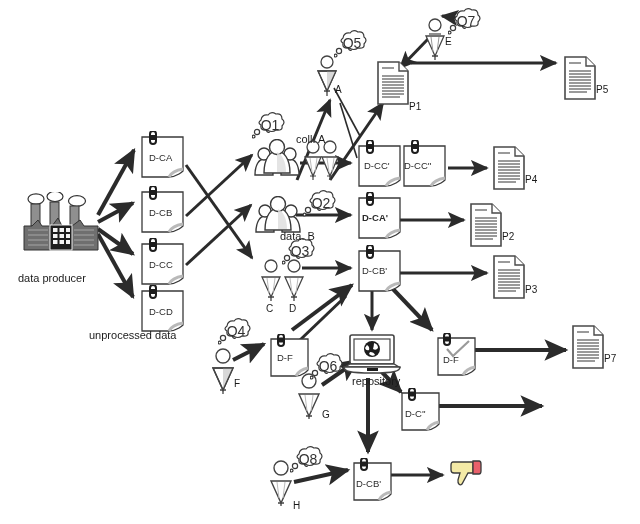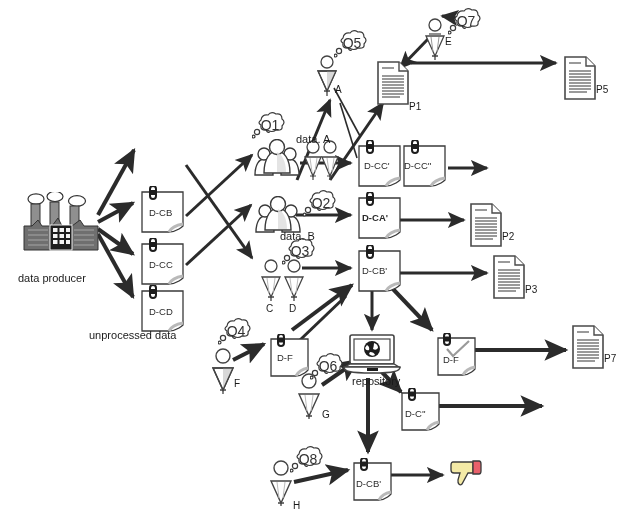--- a/index.html
+++ b/index.html
@@ -115,20 +115,33 @@
         <rect x="31" y="48" width="4.5" height="4"></rect>
           <rect x="37.5" y="48" width="4.5" height="4"></rect>
           <rect x="44" y="48" width="4" height="4"></rect>
       </g>
       <g stroke="#bdbdbd" stroke-width="0.7">
         <path d="M6,38 H26 M6,43 H26 M6,48 H26 M6,53 H26 M52,38 H72 M52,43 H72 M52,48 H72 M52,53 H72"></path>
       </g>
     </svg>
   </div>
 
+  <div class="node" style="left:139px;top:131px;">
+    <svg width="50" height="50" viewBox="0 0 50 50">
+        <g>
+          <path d="M3,6 L44,6 L44,40 C44,40 38,46 30,46 L3,46 Z" fill="#fff" stroke="#3a3a3a" stroke-width="1.3"></path>
+          <path d="M44,38 C38,39 32,42 30,46" fill="none" stroke="#b9b9b9" stroke-width="3"></path>
+          <g transform="translate(11,0)">
+            <rect x="0" y="0" width="6" height="13" rx="3" fill="#fff" stroke="#1d1d1d" stroke-width="2"></rect>
+            <rect x="0.5" y="4" width="5" height="5" fill="#1d1d1d"></rect>
+          </g>
+        </g>
+      </svg>
+    <span class="notelbl" style="left:10px;top:21px;">D-CA</span>
+  </div>
   <div class="node" style="left:139px;top:186px;">
     <svg width="50" height="50" viewBox="0 0 50 50">
         <g>
           <path d="M3,6 L44,6 L44,40 C44,40 38,46 30,46 L3,46 Z" fill="#fff" stroke="#3a3a3a" stroke-width="1.3"></path>
           <path d="M44,38 C38,39 32,42 30,46" fill="none" stroke="#b9b9b9" stroke-width="3"></path>
           <g transform="translate(11,0)">
             <rect x="0" y="0" width="6" height="13" rx="3" fill="#fff" stroke="#1d1d1d" stroke-width="2"></rect>
             <rect x="0.5" y="4" width="5" height="5" fill="#1d1d1d"></rect>
           </g>
         </g>
@@ -265,20 +278,30 @@
   <div class="node" style="left:563px;top:55px;">
     <svg width="36" height="46" viewBox="0 0 36 46">
         <path d="M2,2 L23,2 L32,11 L32,44 L2,44 Z" fill="#fff" stroke="#4a4a4a" stroke-width="1.6"></path>
         <path d="M23,2 L23,11 L32,11" fill="#fff" stroke="#4a4a4a" stroke-width="1.4"></path>
         <g stroke="#7a7a7a" stroke-width="1.3">
           <path d="M6,8 H18 M6,16 H28 M6,19 H28 M6,22 H28 M6,25 H28 M6,28 H28 M6,31 H28 M6,34 H28 M6,37 H24"></path>
         </g>
       </svg>
     <span class="lbl sm" style="left:33px;top:29px;">P5</span>
   </div>
+  <div class="node" style="left:492px;top:145px;">
+    <svg width="36" height="46" viewBox="0 0 36 46">
+        <path d="M2,2 L23,2 L32,11 L32,44 L2,44 Z" fill="#fff" stroke="#4a4a4a" stroke-width="1.6"></path>
+        <path d="M23,2 L23,11 L32,11" fill="#fff" stroke="#4a4a4a" stroke-width="1.4"></path>
+        <g stroke="#7a7a7a" stroke-width="1.3">
+          <path d="M6,8 H18 M6,16 H28 M6,19 H28 M6,22 H28 M6,25 H28 M6,28 H28 M6,31 H28 M6,34 H28 M6,37 H24"></path>
+        </g>
+      </svg>
+    <span class="lbl sm" style="left:33px;top:29px;">P4</span>
+  </div>
   <div class="node" style="left:469px;top:202px;">
     <svg width="36" height="46" viewBox="0 0 36 46">
         <path d="M2,2 L23,2 L32,11 L32,44 L2,44 Z" fill="#fff" stroke="#4a4a4a" stroke-width="1.6"></path>
         <path d="M23,2 L23,11 L32,11" fill="#fff" stroke="#4a4a4a" stroke-width="1.4"></path>
         <g stroke="#7a7a7a" stroke-width="1.3">
           <path d="M6,8 H18 M6,16 H28 M6,19 H28 M6,22 H28 M6,25 H28 M6,28 H28 M6,31 H28 M6,34 H28 M6,37 H24"></path>
         </g>
       </svg>
     <span class="lbl sm" style="left:33px;top:29px;">P2</span>
   </div>
@@ -523,16 +546,16 @@
           <circle cx="5" cy="20" r="2.6"></circle>
           <circle cx="1.6" cy="24.6" r="1.4"></circle>
         </g>
       </svg>
     <span class="tt">Q2</span>
   </div>
 
   <span class="lbl" style="left:18px;top:272px;">data producer</span>
   <span class="lbl" style="left:89px;top:329px;">unprocessed data</span>
   <span class="lbl" style="left:352px;top:375px;">repository</span>
-  <span class="lbl" style="left:296px;top:133px;">data. A</span>
+  <span class="lbl" style="left:296px;top:133px;">coll. A</span>
   <span class="lbl" style="left:280px;top:230px;">data. B</span>
 
 </div>
 
 </body></html>

